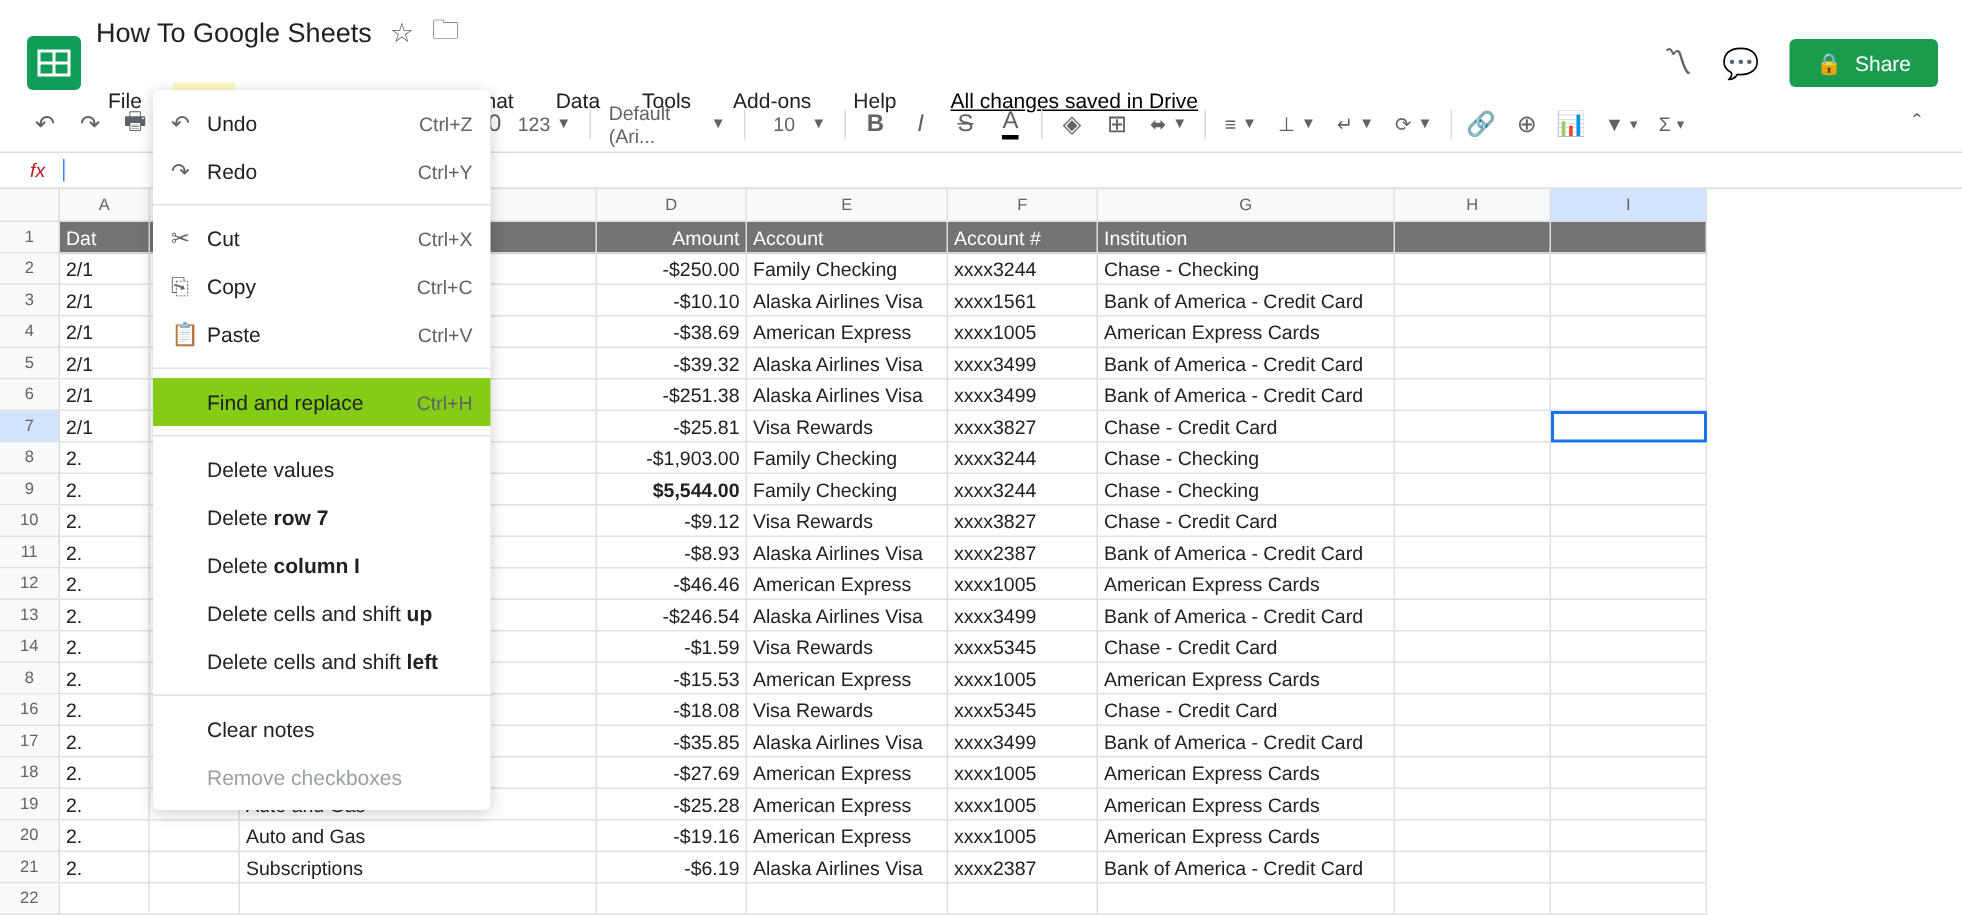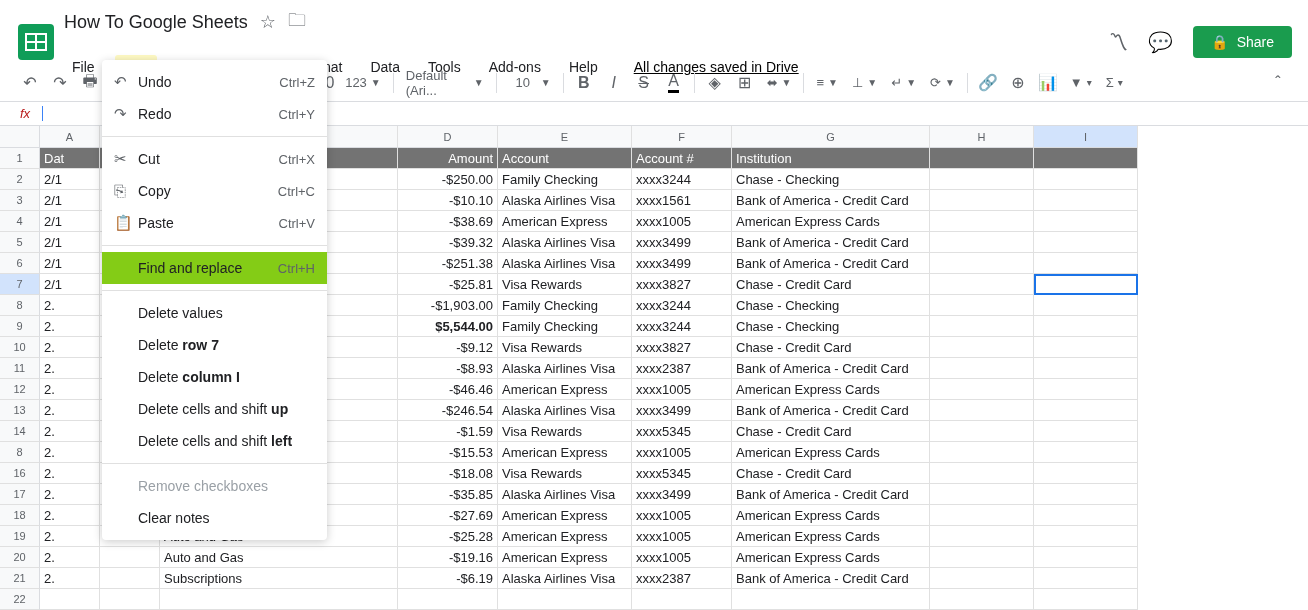--- a/index.html
+++ b/index.html
@@ -508,21 +508,21 @@
     </div>
     <div class="dd-item">
       <span class="dd-icon"></span>
       <span class="dd-label">Delete cells and shift <b>up</b></span>
     </div>
     <div class="dd-item">
       <span class="dd-icon"></span>
       <span class="dd-label">Delete cells and shift <b>left</b></span>
     </div>
     <div class="dd-sep"></div>
+    <div class="dd-item">
+      <span class="dd-icon"></span>
+      <span class="dd-label">Clear notes</span>
+    </div>
     <div class="dd-item disabled">
       <span class="dd-icon"></span>
       <span class="dd-label">Remove checkboxes</span>
     </div>
-    <div class="dd-item">
-      <span class="dd-icon"></span>
-      <span class="dd-label">Clear notes</span>
-    </div>
   </div>
 
 </body></html>

